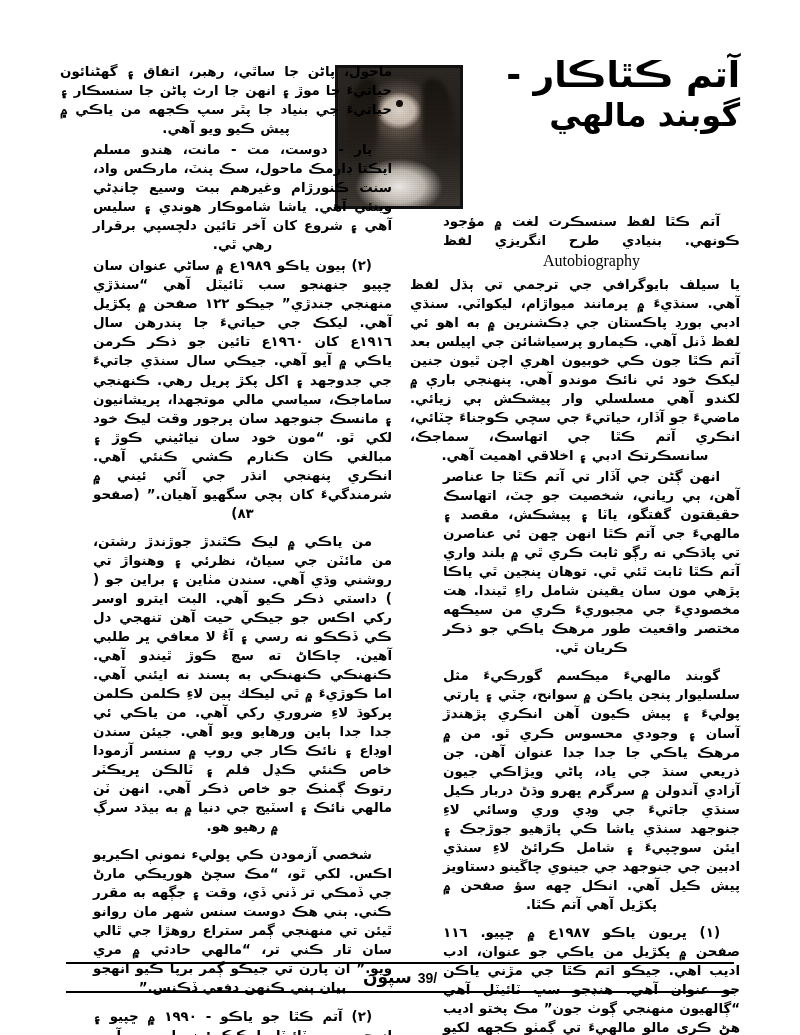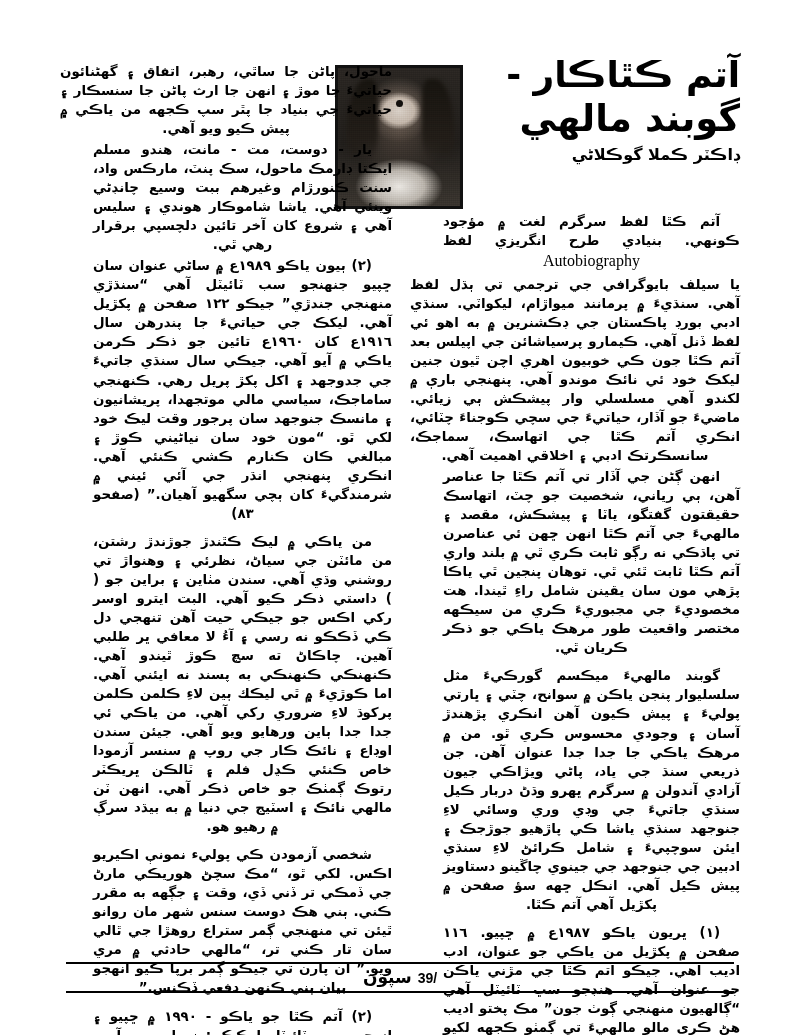--- a/index.html
+++ b/index.html
@@ -36,21 +36,21 @@
     direction: rtl;
   }
   .title-line1 {
     font-size: 36px;
     font-weight: 700;
     line-height: 1.12;
     letter-spacing: 0.5px;
     white-space: nowrap;
   }
   .title-line2 {
-    font-size: 37px;
+    font-size: 32px;
     font-weight: 700;
     line-height: 1.18;
     letter-spacing: 0.5px;
     white-space: nowrap;
     margin-top: 2px;
   }
   .byline {
     font-size: 16px;
     font-weight: 700;
     letter-spacing: 1.2px;
@@ -188,37 +188,36 @@
 </head>
 <body>
 
 <div class="page">
 
   <div class="header-zone">
 
     <div class="title-block">
       <div class="title-line1">آتم ڪٿاڪار -</div>
       <div class="title-line2">گوبند مالهي</div>
-      <div class="byline">ڊاڪٽر ڪملا گوڪلاڻي</div>
     </div>
 
     <div class="photo-frame">
       <div class="portrait"></div>
       <div class="hair-l"></div>
       <div class="hair-r"></div>
       <div class="bindi"></div>
       <div class="grain"></div>
     </div>
 
   </div>
 
   <div class="columns">
 
     <div class="col col-right">
-      <p class="indent"><span>آتم ڪٿا لفظ سرگرم لغت ۾ مؤجود ڪونهي. بنيادي طرح انگريزي لفظ</span> <span class="latin">Autobiography</span></p>
+      <p class="indent"><span>آتم ڪٿا لفظ سنسڪرت لغت ۾ مؤجود ڪونهي. بنيادي طرح انگريزي لفظ</span> <span class="latin">Autobiography</span></p>
       <p>يا سيلف بايوگرافي جي ترجمي تي ٻڌل لفظ آهي. سنڌيءَ ۾ پرمانند ميواڙام، ليکواٽي. سنڌي ادبي بورڊ پاڪستان جي ڊڪشنرين ۾ به اهو ئي لفظ ڏنل آهي. ڪيمارو پرسياشائن جي اپيلس بعد آتم ڪٿا جون ڪي خوبيون اهري اچن ٿيون جنين ليکڪ خود ئي نائڪ موندو آهي. پنهنجي بارې ۾ لکندو آهي مسلسلي وار پيشڪش ٻي زيائي. ماضيءَ جو آڏار، حياتيءَ جي سچي ڪوجناءَ چٽائي، انڪري آتم ڪٿا جي اتهاسڪ، سماجڪ، سانسڪرتڪ ادبي ۽ اخلاقي اهميت آهي.</p>
       <p class="indent">انهن ڳڻن جي آڏار تي آتم ڪٿا جا عناصر آهن، ٻي رياني، شخصيت جو چٽ، اتهاسڪ حقيقتون گفتگو، ياٽا ۽ پيشڪش، مقصد ۽ مالهيءَ جي آتم ڪٿا انهن ڇهن ئي عناصرن تي پاڌڪي نه رڳو ثابت ڪري ٿي ۾ بلند واري آتم ڪٿا ثابت ٿئي ٿي. توهان پنجين ٿي ياڪا پڙهي مون سان يقينن شامل راءِ ٿيندا. هت مخصوديءَ جي مجبوريءَ ڪري من سيڪهه مختصر واقعيت طور مرهڪ ياڪي جو ذڪر ڪريان ٿي.</p>
       <div class="gap"></div>
       <p class="indent">گوبند مالهيءَ ميڪسم گورڪيءَ مثل سلسليوار پنجن ياڪن ۾ سوانح، چٽي ۽ ڀارتي پوليءَ ۽ پيش ڪيون آهن انڪري پڙهندڙ آسان ۽ وجودي محسوس ڪري ٿو. من ۾ مرهڪ ياڪي جا جدا جدا عنوان آهن. جن ذريعي سنڌ جي ياد، پاڻي ويڙاڪي جيون آزادي آندولن ۾ سرگرم ڀهرو وڌڻ دربار ڪيل سنڌي جاتيءَ جي وڊي وري وسائي لاءِ جنوجهد سنڌي ياشا ڪي پاڙهيو جوڙجڪ ۽ ايئن سوچپيءَ ۽ شامل ڪرائڻ لاءِ سنڌي ادبين جي جنوجهد جي جينوي چاڱينو دستاويز پيش ڪيل آهي. انڪل ڇهه سؤ صفحن ۾ پکڙيل آهي آتم ڪٿا.</p>
       <div class="gap"></div>
       <p class="indent tail">(١) ڀريون ياڪو ١٩٨٧ع ۾ ڇپيو. ١١٦ صفحن ۾ پکڙيل من ياڪي جو عنوان، ادب اديب آهي. جيڪو آتم ڪٿا جي مڙني ياڪن جو عنوان آهي. هنڊجو سڀ ٽائيٽل آهي “ڳالهيون منهنجي ڳوٺ جون” مڪ پختو اديب هڻ ڪري مالو مالهيءَ تي ڳمٺو ڪجهه لکيو ويو آهي. سنڌ شخصيت تي ادبي رسالن خاص انڪ شايع ڪيا آهن. ڪٿي ۾ ڳمٺا ناول لکڻ ڪري ڪيس سنڌي ناول سمرات ماڻيو ويو آهي. انڪل ست ڳهلڪا سنڌي ادب ڪي بلنديون عطا ڪندڙ مالهيءَ هن ياڪيءَ ۾ جنم جي جڳهه ڳوٺ ۽ گوٺائو</p>
     </div>
 
     <div class="col col-left">
       <p>ماحول، پاڻن جا ساٿي، رهبر، اتفاق ۽ گهڻنائون حياتيءَ جا موڙ ۽ انهن جا ارث پاڻن جا سنسڪار ۽ حياتيءَ جي بنياد جا پٿر سپ ڪجهه من ياڪي ۾ پيش ڪيو ويو آهي.</p>

